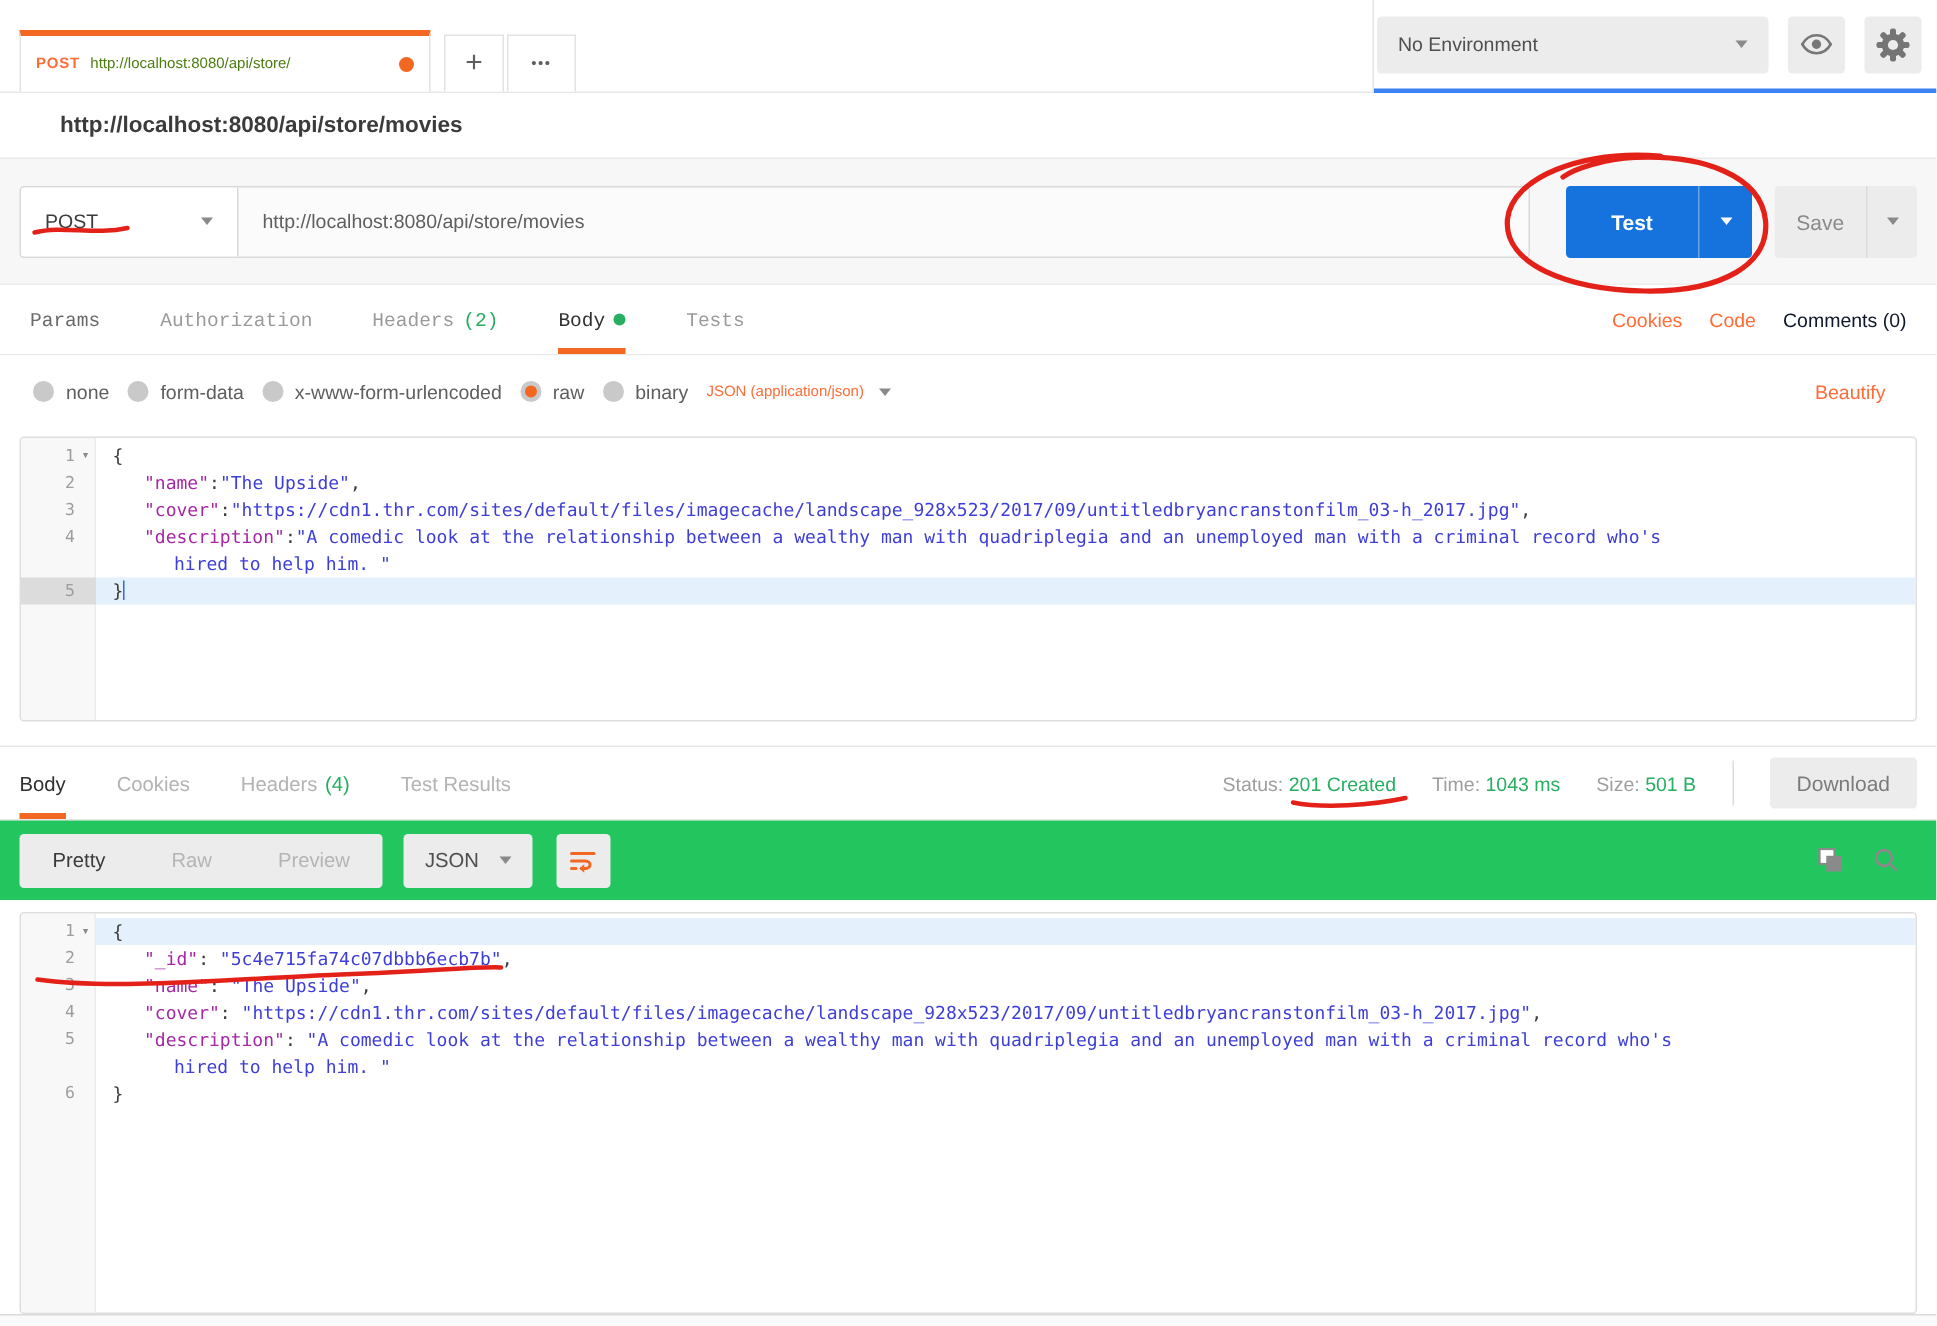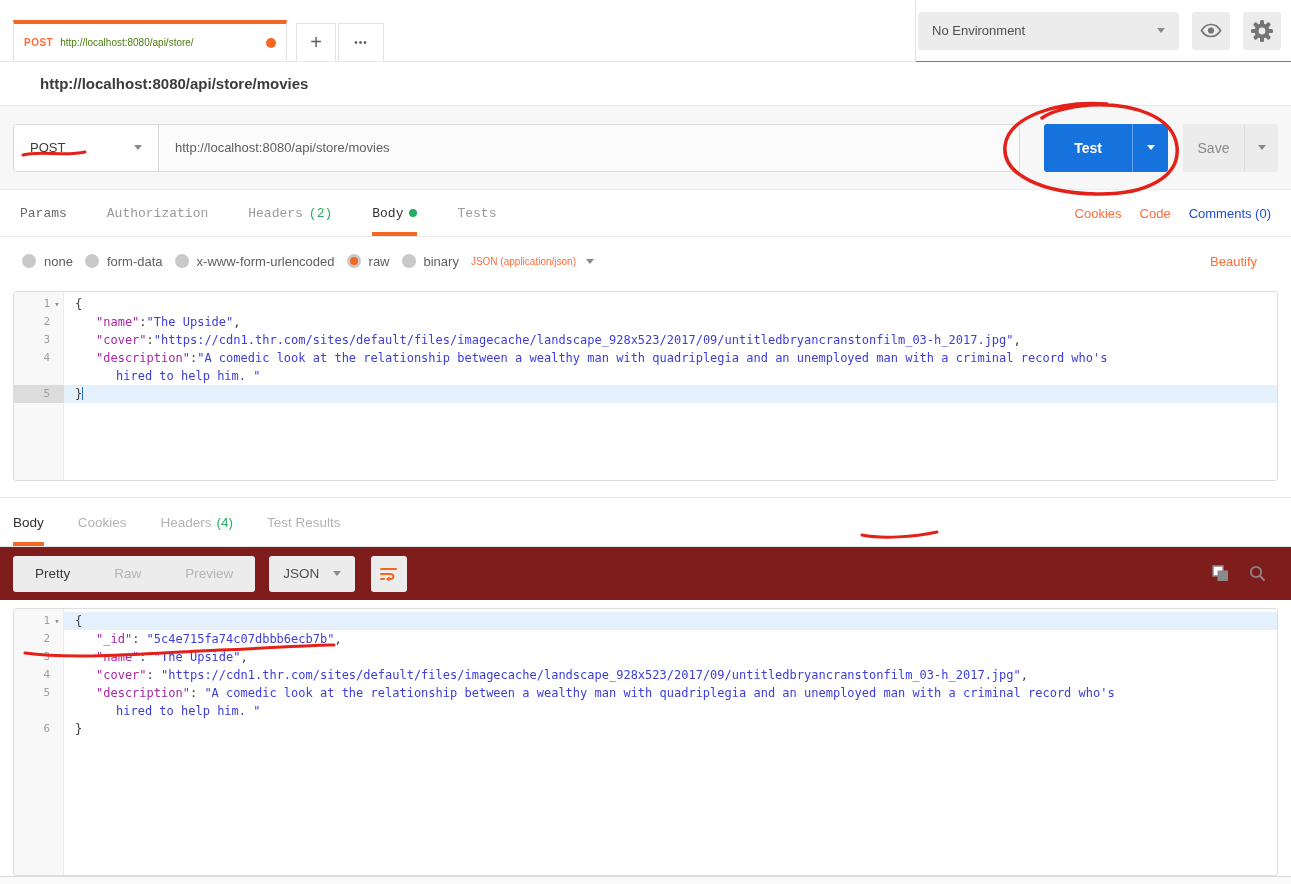--- a/index.html
+++ b/index.html
@@ -14,21 +14,21 @@
     border-top: 4px solid #f26722; background: #fff; display: flex; align-items: center;
     padding: 0 10px; gap: 7px; }
   .req-tab .method { color: #ff6c37; font-size: 10px; font-weight: bold; letter-spacing: .5px; }
   .req-tab .tab-url { color: #4d7c0f; font-size: 10px; white-space: nowrap; overflow: hidden; flex: 1; }
   .unsaved-dot { width: 10px; height: 10px; border-radius: 50%; background: #f26722; flex: none; }
   .tab-btn { height: 38px; border: 1px solid #e3e3e3; border-bottom: none; background: #fff;
     display: flex; align-items: center; justify-content: center; color: #5e5e5e; cursor: pointer; }
   .tab-btn.plus { width: 40px; font-size: 20px; font-weight: 300; margin-left: 9px; }
   .tab-btn.more { width: 46px; font-size: 10px; letter-spacing: 1px; margin-left: 2px; }
   .env-zone { flex: 1; display: flex; align-items: center; justify-content: flex-end;
-    gap: 13px; padding-right: 10px; border-bottom: 1px solid #3b82f6; }
+    gap: 13px; padding-right: 10px; border-bottom: 3px solid #3b82f6; }
   .env-select { width: 261px; height: 38px; background: #ececec; border-radius: 3px;
     display: flex; align-items: center; padding: 0 14px; font-size: 13px; color: #4f4f4f; cursor: pointer; }
   .env-select .caret { margin-left: auto; }
   .icon-btn { width: 38px; height: 38px; background: #ececec; border-radius: 3px;
     display: flex; align-items: center; justify-content: center; cursor: pointer; }
   .caret { width: 0; height: 0; border-left: 4px solid transparent; border-right: 4px solid transparent;
     border-top: 5px solid #8a8a8a; display: inline-block; }
 
   
   .title-row { height: 44px; display: flex; align-items: center; padding-left: 40px;
@@ -60,21 +60,21 @@
   .req-tabs-row { height: 47px; display: flex; align-items: stretch; padding: 0 20px;
     border-bottom: 1px solid #e8e8e8; background: #fff; }
   .rtab { display: flex; align-items: center; margin-right: 40px; font-size: 13px;
     color: #9a9a9a; cursor: pointer; gap: 6px; font-family: Liberation Mono, monospace; }
   .rtab.first { color: #6a6a6a; }
   .rtab .count { color: #27ae60; }
   .rtab.active { color: #303030; border-bottom: 4px solid #f26722; padding-top: 4px; }
   .green-dot { width: 8px; height: 8px; border-radius: 50%; background: #27ae60; }
   .rtab-links { margin-left: auto; display: flex; align-items: center; gap: 18px; font-size: 13px; }
   .rtab-links .lnk { color: #ff6c37; cursor: pointer; }
-  .rtab-links .lnk.muted { color: #1d4ed8; }
+  .rtab-links .lnk.muted { color: #0f172a; }
 
   
   .body-type-row { height: 48px; display: flex; align-items: center; padding: 0 22px;
     background: #fff; gap: 12px; }
   .radio-item { display: flex; align-items: center; gap: 8px; font-size: 13px; color: #5e5e5e; cursor: pointer; }
   .radio-dot { width: 14px; height: 14px; border-radius: 50%; background: #c9c9c9; }
   .radio-item.selected .radio-dot { background: #c9c9c9; position: relative; }
   .radio-item.selected .radio-dot::after { content: ""; position: absolute; left: 3px; top: 3px;
     width: 8px; height: 8px; border-radius: 50%; background: #f26722; }
   .content-type { display: flex; align-items: center; gap: 10px; font-size: 10px;
@@ -112,21 +112,21 @@
   .resp-tab.active { color: #303030; border-bottom: 4px solid #f26722; padding-top: 4px; }
   .resp-tab .count { color: #27ae60; }
   .status-group { margin-left: auto; display: flex; align-items: center; gap: 24px; font-size: 13px; }
   .stat .lbl { color: #9e9e9e; }
   .stat .val { color: #27ae60; }
   .vdiv { width: 1px; height: 30px; background: #dcdcdc; }
   .download-btn { background: #ececec; border: none; border-radius: 3px; height: 34px;
     padding: 0 18px; font-size: 14px; color: #7b7b7b; cursor: pointer; }
 
   
-  .resp-view-row { height: 53px; display: flex; align-items: center; padding: 0 13px; background: #7f1d1d; }
+  .resp-view-row { height: 53px; display: flex; align-items: center; padding: 0 13px; background: #22c55e; }
   .segmented { display: flex; background: #ececec; border-radius: 3px; height: 36px; align-items: center; }
   .seg { padding: 0 22px; font-size: 13.5px; color: #b5b5b5; cursor: pointer; }
   .seg.active { color: #3a3a3a; }
   .lang-select { margin-left: 14px; height: 36px; background: #ececec; border-radius: 3px;
     display: flex; align-items: center; gap: 14px; padding: 0 14px; font-size: 13.5px;
     color: #4f4f4f; cursor: pointer; }
   .wrap-btn { margin-left: 16px; width: 36px; height: 36px; background: #ececec; border-radius: 3px;
     display: flex; align-items: center; justify-content: center; cursor: pointer; }
   .view-icons { margin-left: auto; display: flex; align-items: center; gap: 20px; padding-right: 12px; }
   .view-icons > span { cursor: pointer; display: flex; }
@@ -298,20 +298,36 @@
 </div>
 
 <div class="resp-meta-row">
   <div class="resp-tab active">Body</div>
   <div class="resp-tab">Cookies</div>
   <div class="resp-tab">
     <span>Headers</span>
     <span class="count">(4)</span>
   </div>
   <div class="resp-tab">Test Results</div>
+  <div class="status-group">
+    <span class="stat">
+      <span class="lbl">Status:</span>
+      <span class="val">201 Created</span>
+    </span>
+    <span class="stat">
+      <span class="lbl">Time:</span>
+      <span class="val">1043 ms</span>
+    </span>
+    <span class="stat">
+      <span class="lbl">Size:</span>
+      <span class="val">501 B</span>
+    </span>
+    <span class="vdiv"></span>
+    <button class="download-btn">Download</button>
+  </div>
 </div>
 
 <div class="resp-view-row">
   <div class="segmented">
     <span class="seg active">Pretty</span>
     <span class="seg">Raw</span>
     <span class="seg">Preview</span>
   </div>
   <div class="lang-select">
     <span>JSON</span>

